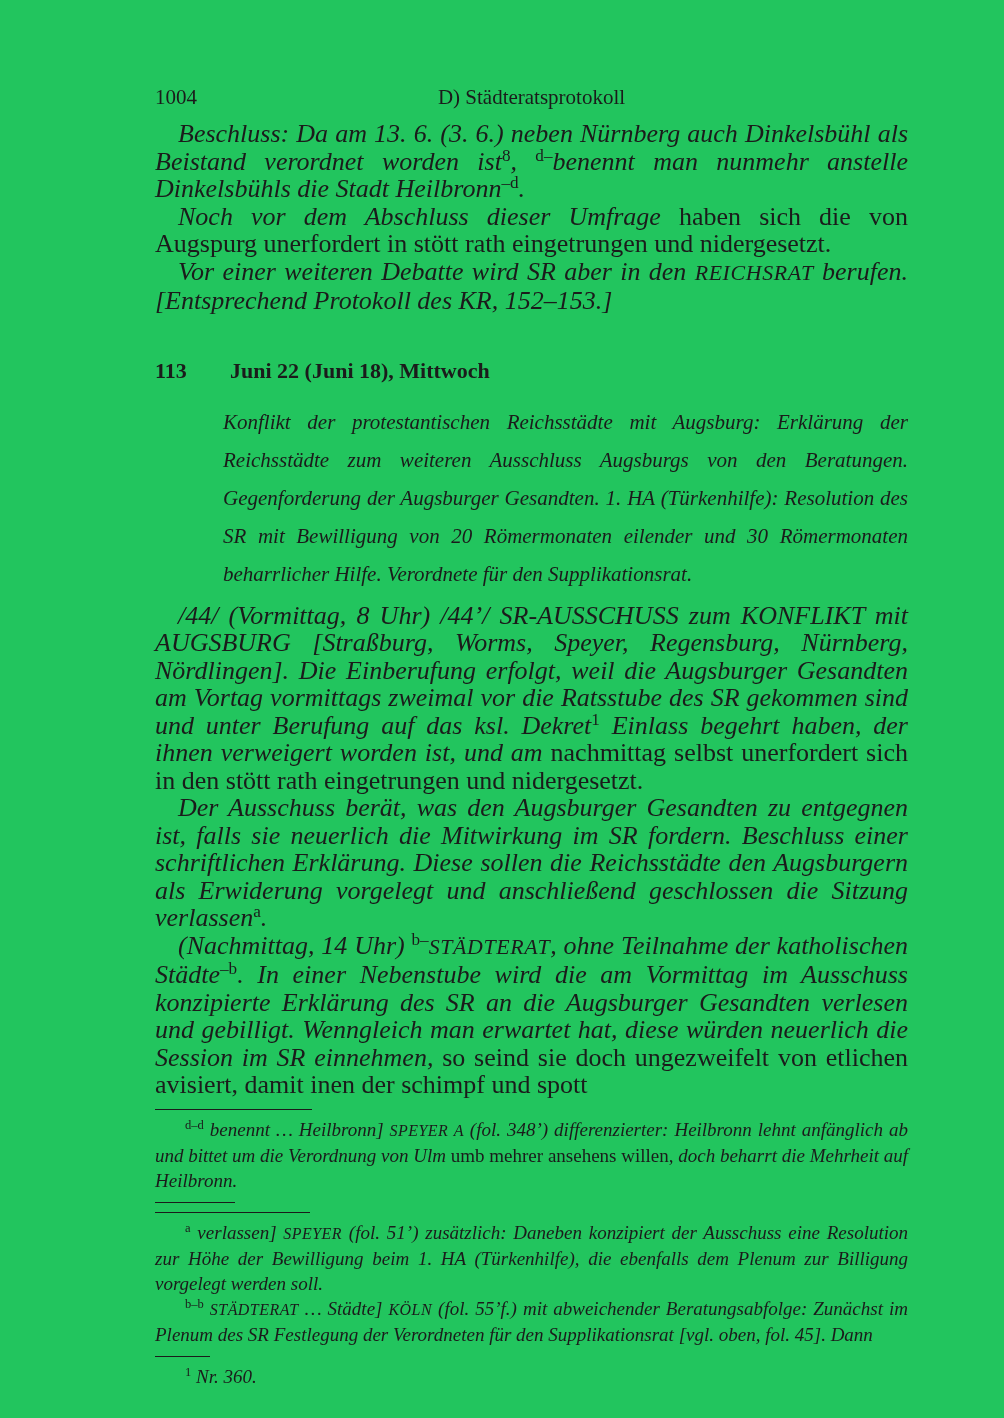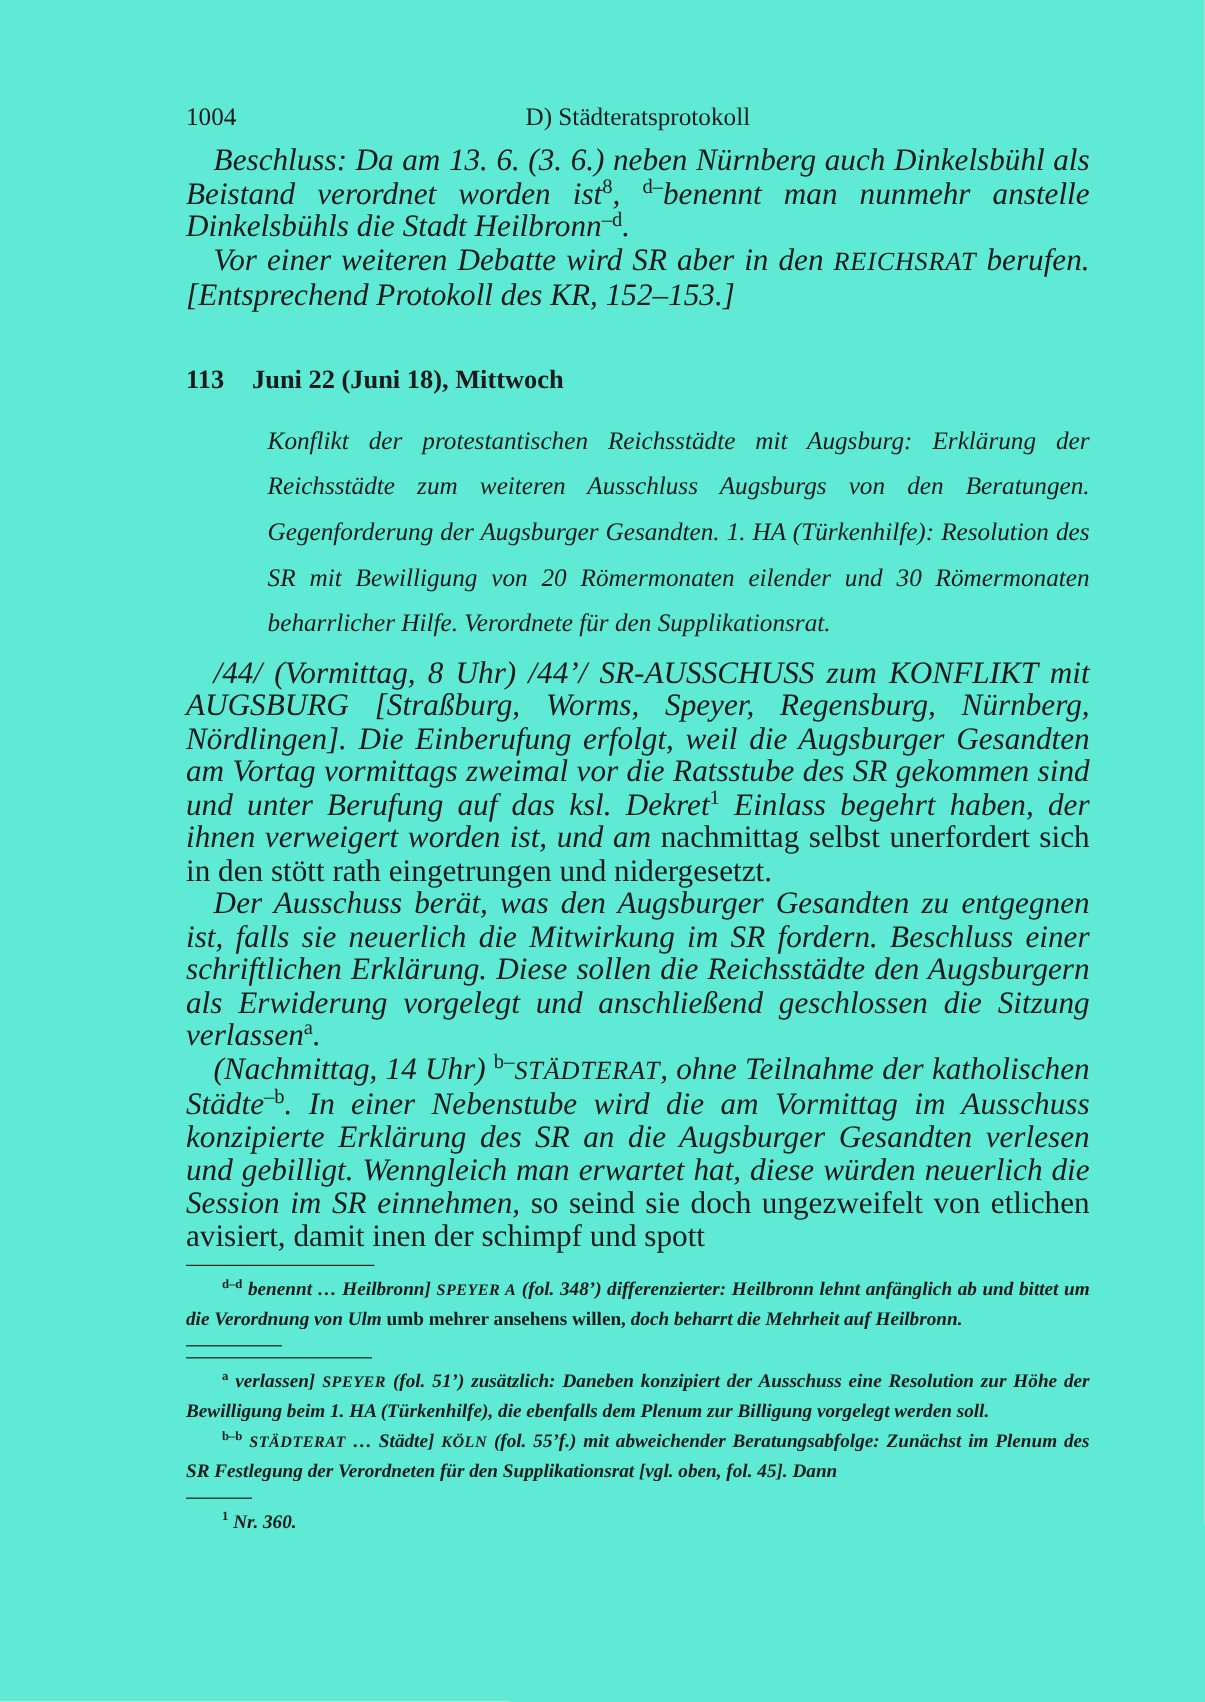--- a/index.html
+++ b/index.html
@@ -1,21 +1,21 @@
 <!DOCTYPE html>
 <html><head>
 <meta charset="utf-8">
 <style>
   html, body { margin: 0; padding: 0; background: #e8e8e8; }
   .page {
     position: relative;
     width: 1004px;
     height: 1418px;
     margin: 0 auto;
-    background: #5eead4;
+    background: #22c55e;
     color: #1b1b1b;
     font-family: "Liberation Serif", "DejaVu Serif", serif;
     box-sizing: border-box;
     padding: 84px 96px 0 155px;
     overflow: hidden;
   }
   .header-row {
     position: relative;
     font-size: 21px;
     line-height: 26px;
@@ -32,40 +32,40 @@
     text-indent: 23px;
     hyphens: none;
   }
 
   .entry-heading {
     display: flex;
     margin-top: 42px;
     font-weight: bold;
     font-size: 22px;
     line-height: 28px;
+    gap: 20px;
   }
   .entry-number { width: 55px; flex: 0 0 55px; }
 
   .entry-summary {
     margin: 18px 0 0 68px;
     font-style: italic;
     font-size: 21px;
     line-height: 38px;
     text-align: justify;
   }
 
   .body-block { margin-top: 9px; }
 
   .footnotes { margin-top: 10px; }
   .fn {
-    font-size: 16px;
+    font-size: 19px;
     line-height: 25px;
     text-align: justify;
     text-indent: 30px;
-    font-weight: bold;
   }
   .fn-rule {
     border: 0;
     border-top: 1.6px solid #1b1b1b;
     margin: 9px 0 7px 0;
     height: 0;
   }
   .rule-1 { width: 157px; }
   .rule-2 { width: 80px; }
   .rule-3 { width: 155px; }
@@ -88,20 +88,21 @@
 
 <div class="page">
 
   <div class="header-row">
     <span class="page-number">1004</span>
     <div class="running-title">D) Städteratsprotokoll</div>
   </div>
 
   <div class="intro-block">
     <div class="para"><span class="run-i">Beschluss: Da am 13. 6. (3. 6.) neben Nürnberg auch Dinkelsbühl als Beistand verordnet worden ist</span><span class="run-sup">8</span><span class="run-i">, </span><span class="run-sup">d–</span><span class="run-i">benennt man nunmehr anstelle Dinkelsbühls die Stadt Heilbronn</span><span class="run-sup">–d</span><span class="run-i">.</span></div>
+    <div class="para"><span class="run-i">Noch vor dem Abschluss dieser Umfrage</span><span class="run-r"> haben sich die von Augspurg unerfordert in stött rath eingetrungen und nidergesetzt.</span></div>
     <div class="para"><span class="run-i">Vor einer weiteren Debatte wird SR aber in den </span><span class="run-sc">REICHSRAT</span><span class="run-i"> berufen. [Entsprechend Protokoll des KR, 152–153.]</span></div>
   </div>
 
   <div class="entry-heading">
     <span class="entry-number">113</span>
     <span>Juni 22 (Juni 18), Mittwoch</span>
   </div>
 
   <div class="entry-summary">Konflikt der protestantischen Reichsstädte mit Augsburg: Erklärung der Reichsstädte zum weiteren Ausschluss Augsburgs von den Beratungen. Gegenforderung der Augsburger Gesandten. 1. HA (Türkenhilfe): Resolution des SR mit Bewilligung von 20 Römermonaten eilender und 30 Römermonaten beharrlicher Hilfe. Verordnete für den Supplikationsrat.</div>
 

